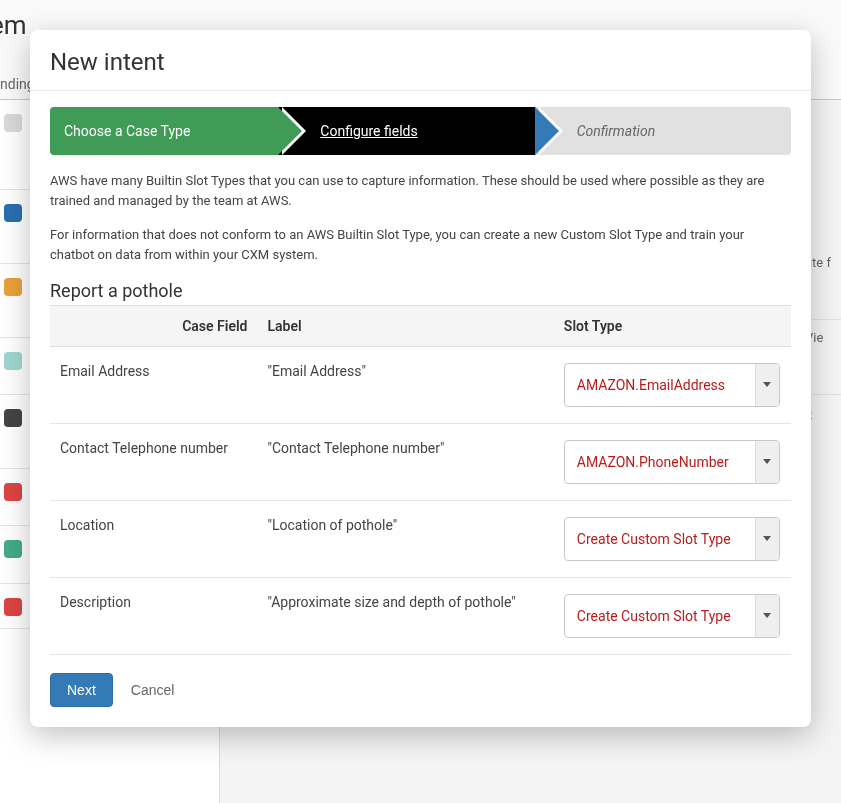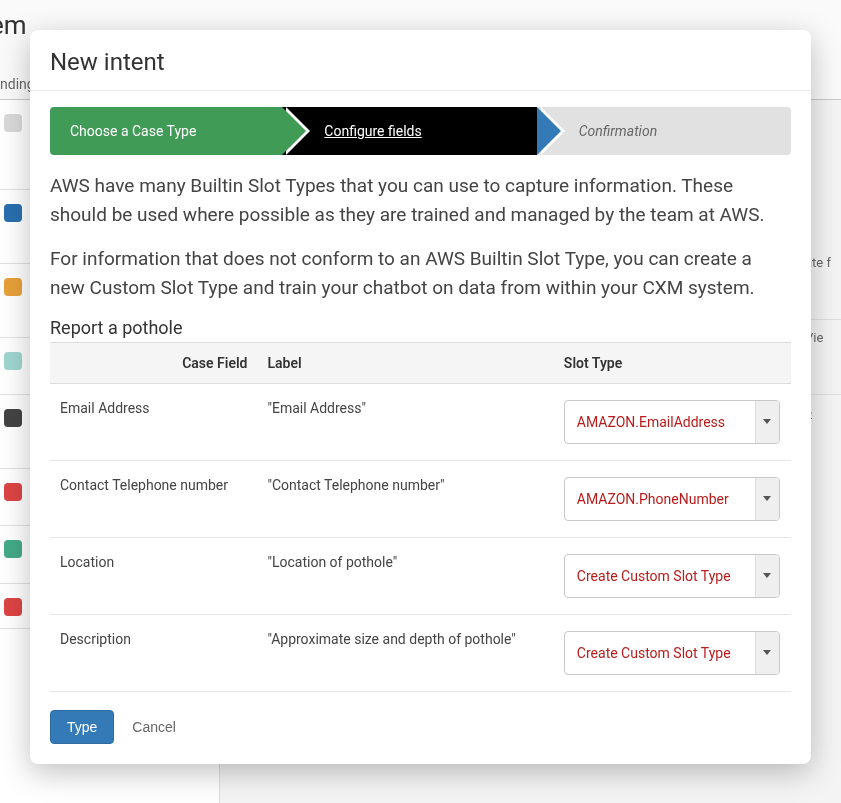--- a/index.html
+++ b/index.html
@@ -122,21 +122,21 @@
   }
   .step {
     position: relative;
     flex: 1 1 0;
     display: flex;
     align-items: center;
     padding-left: 16px;
     font-size: 14px;
     color: #fff;
   }
-  .step-1 { background: #3f9b55; padding-left: 20px; }
+  .step-1 { background: #3f9b55; padding-left: 14px; }
   .step-2 { background: #000000; padding-left: 42px; text-decoration: underline; }
   .step-3 { background: #e1e1e1; color: #666; padding-left: 42px; font-style: italic; }
   .arrow {
     position: absolute;
     right: -24px;
     top: 0;
     width: 0; height: 0;
     border-top: 24px solid transparent;
     border-bottom: 24px solid transparent;
     z-index: 2;
@@ -148,21 +148,21 @@
     width: 0; height: 0;
     border-top: 24px solid transparent;
     border-bottom: 24px solid transparent;
     border-left: 24px solid #fff;
     z-index: 1;
   }
   .step-1 .arrow { border-left: 24px solid #3f9b55; }
   .step-2 .arrow { border-left: 24px solid #337ab7; }
 
   .desc {
-    font-size: 19px;
+    font-size: 13px;
     color: #444;
     line-height: 1.55;
     margin-bottom: 14px;
   }
   .subheading {
     font-size: 18px;
     font-weight: 400;
     color: #333;
     margin: 6px 0 4px 0;
   }
@@ -426,16 +426,16 @@
                   </div>
                 </div>
               </div>
             </td>
           </tr>
         </tbody>
     </table>
   </div>
 
   <div class="modal-footer">
-    <button class="btn-primary">Type</button>
+    <button class="btn-primary">Next</button>
     <button class="link-cancel">Cancel</button>
   </div>
 </div>
 
 </body></html>

